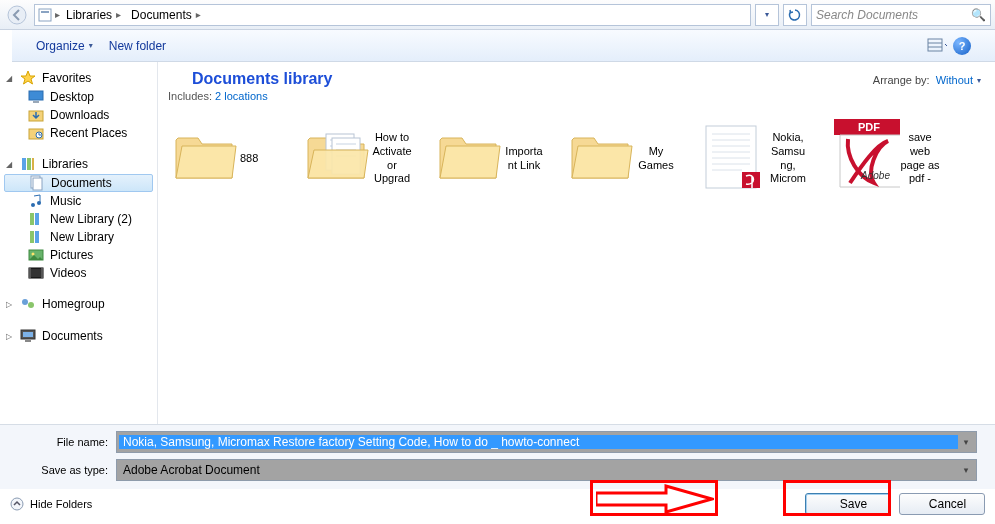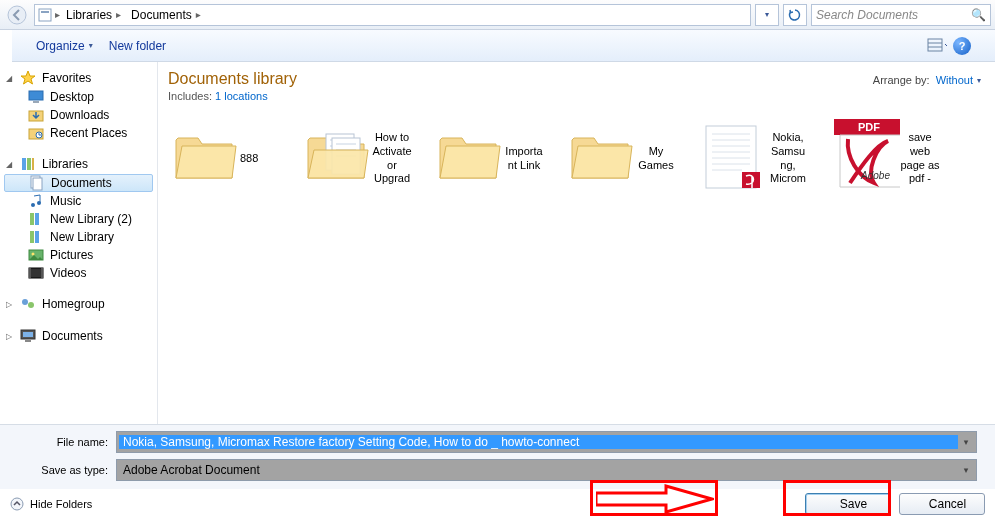--- a/index.html
+++ b/index.html
@@ -27,21 +27,21 @@
   .main { display: flex; height: 362px; }
   .sidebar { width: 158px; border-right: 1px solid #e3e7ed; padding: 6px 0; overflow: hidden; }
   .nav-section { margin-bottom: 12px; }
   .nav-head { display: flex; align-items: center; gap: 6px; padding: 2px 8px 2px 4px; }
   .tri-expand { font-size: 8px; color: #666; width: 10px; text-align: center; }
   .nav-item { display: flex; align-items: center; gap: 6px; padding: 2px 8px 2px 28px; height: 18px; }
   .nav-item.selected { background: linear-gradient(#e4f1fc, #cde6f9); border: 1px solid #a0c8f0; border-radius: 2px; margin: 0 4px; padding-left: 24px; }
   .nav-icon { width: 16px; height: 16px; display: inline-flex; align-items: center; justify-content: center; }
 
   .content { flex: 1; padding: 8px 10px; overflow: auto; position: relative; }
-  .lib-title { font-size: 16px; color: #a16207; font-weight: normal; }
+  .lib-title { font-size: 16px; color: #1d4ed8; font-weight: bold; margin-left: 24px; }
   .lib-sub { font-size: 11px; color: #555; margin-top: 2px; }
   .lib-sub a { color: #0066cc; text-decoration: none; }
   .arrange { position: absolute; top: 12px; right: 14px; font-size: 11px; color: #444; display: flex; align-items: center; gap: 6px; }
   .arrange .val { color: #0066cc; display: flex; align-items: center; gap: 4px; }
 
   .items-grid { display: flex; flex-wrap: wrap; gap: 8px 20px; margin-top: 18px; }
   .item { width: 112px; display: flex; flex-direction: row; align-items: center; text-align: center; }
   .item .thumb { width: 72px; height: 72px; margin-bottom: 6px; display: flex; align-items: center; justify-content: center; }
   .item .label { font-size: 11px; line-height: 1.25; word-break: break-word; max-height: 56px; overflow: hidden; }
 
@@ -266,21 +266,21 @@
             </svg>
           </span>
         <span>Documents</span>
       </div>
     </div>
   </div>
 
   <div class="content">
     <div class="lib-title">Documents library</div>
     <div class="lib-sub">
-      <span>Includes:</span>&nbsp;<a href="#">1 locations</a>
+      <span>Includes:</span>&nbsp;<a href="#">2 locations</a>
     </div>
     <div class="arrange">
       <span>Arrange by:</span>
       <span class="val">
           <span>Without</span>
           <span class="mini-tri">▾</span>
         </span>
     </div>
 
     <div class="items-grid" id="items-grid">

